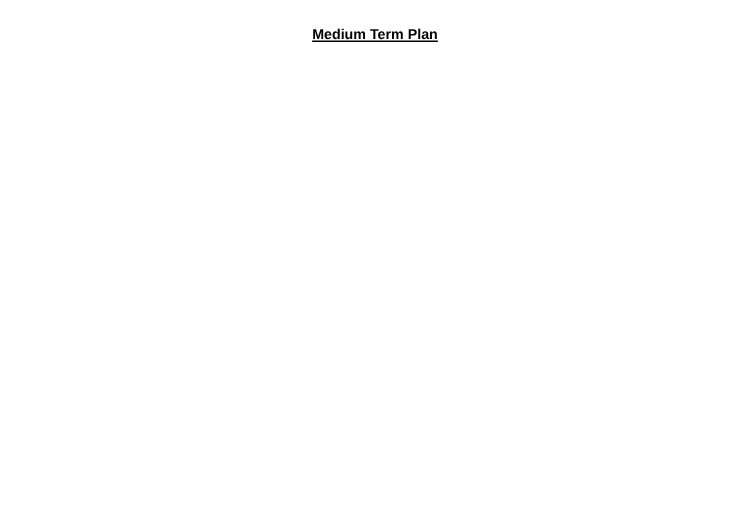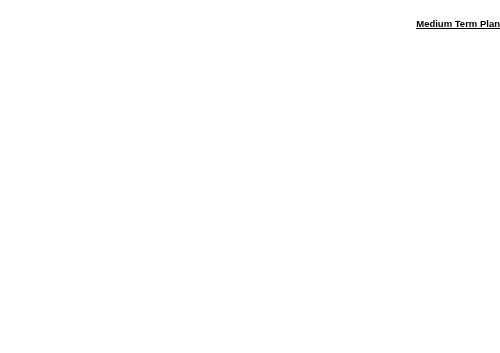--- a/index.html
+++ b/index.html
@@ -1,17 +1,17 @@
 <!DOCTYPE html>
 <html><head>
 <meta charset="utf-8">
 <style>
   html,body{margin:0;padding:0;background:#fff;}
   body{width:500px;height:353px;overflow:hidden;font-family:"Liberation Sans",sans-serif;color:#000;}
   #page{position:relative;width:500px;height:353px;}
-  .title{position:absolute;left:0;top:18px;width:500px;text-align:right;font-size:9.5px;font-weight:bold;text-decoration:underline;}
+  .title{position:absolute;left:0;top:18px;width:500px;text-align:center;font-size:9.5px;font-weight:bold;text-decoration:underline;}
 </style>
 </head>
 <body>
 
 <div id="page">
   <div class="title">Medium Term Plan</div>
 </div>
 
 </body></html>

